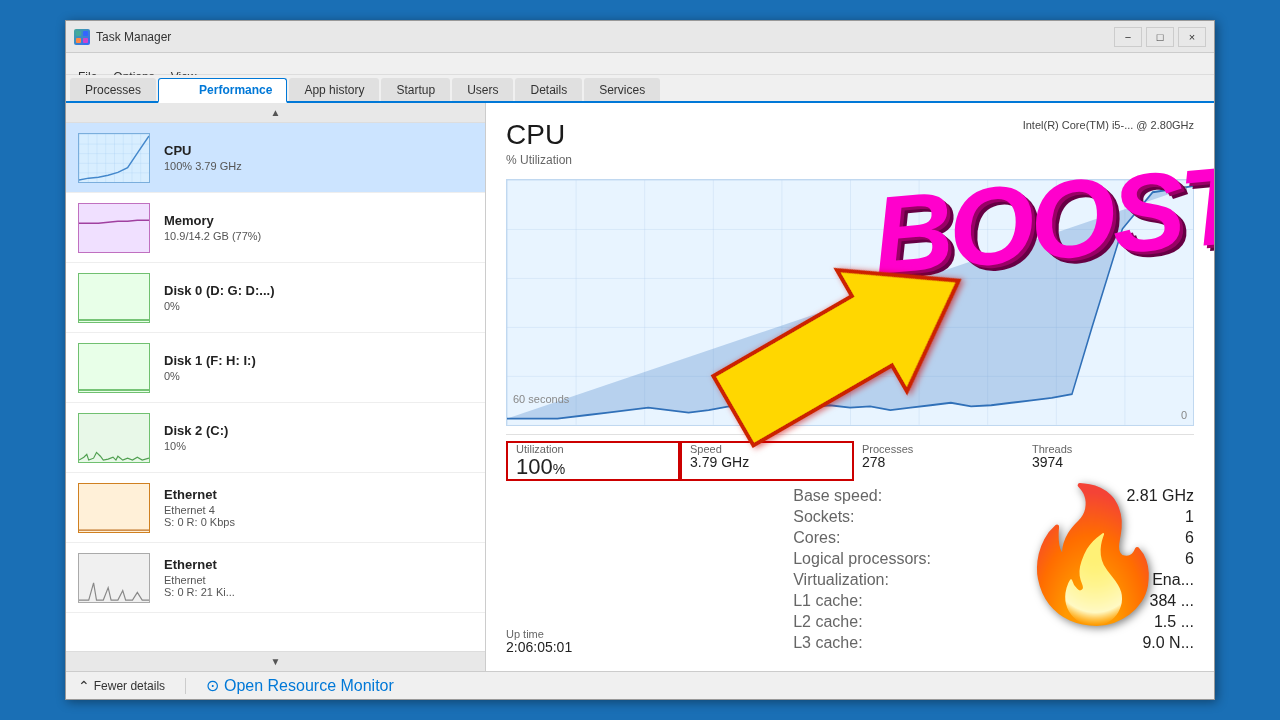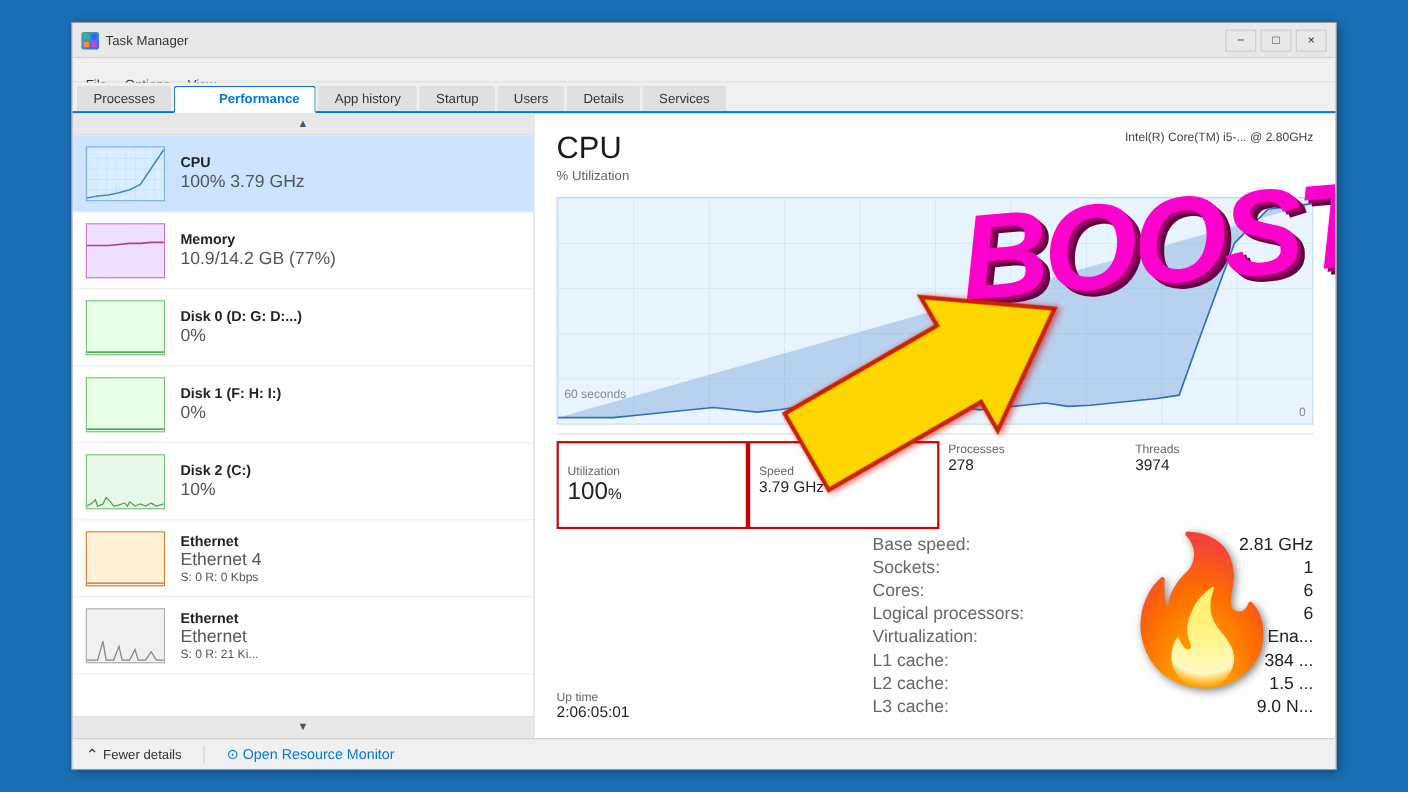--- a/index.html
+++ b/index.html
@@ -226,21 +226,21 @@
       flex: 1;
     }
 
     .sidebar-item-name {
       font-size: 13px;
       font-weight: 600;
       color: #222;
     }
 
     .sidebar-item-sub {
-      font-size: 16px;
+      font-size: 11px;
       color: #555;
       margin-top: 2px;
     }
 
     .sidebar-item-sub2 {
       font-size: 11px;
       color: #555;
     }
 
     .detail-panel {
@@ -312,21 +312,21 @@
       padding-top: 8px;
     }
 
     .stat-box {
       flex: 1;
       padding: 0 8px;
     }
 
     .stat-box-highlight {
       border: 2px solid #cc0000;
-      padding: 20px 8px;
+      padding: 0 8px;
       margin: -2px 0;
     }
 
     .stat-label {
       font-size: 11px;
       color: #666;
     }
 
     .stat-value {
       font-size: 22px;
@@ -378,21 +378,21 @@
     .footer-btn {
       display: flex;
       align-items: center;
       gap: 4px;
       font-size: 12px;
       color: #333;
       cursor: pointer;
     }
 
     .footer-link {
-      font-size: 13px;
+      font-size: 16px;
       color: #0078d7;
       cursor: pointer;
       text-decoration: none;
     }
 
     .footer-icon {
       font-size: 14px;
     }
 
     

